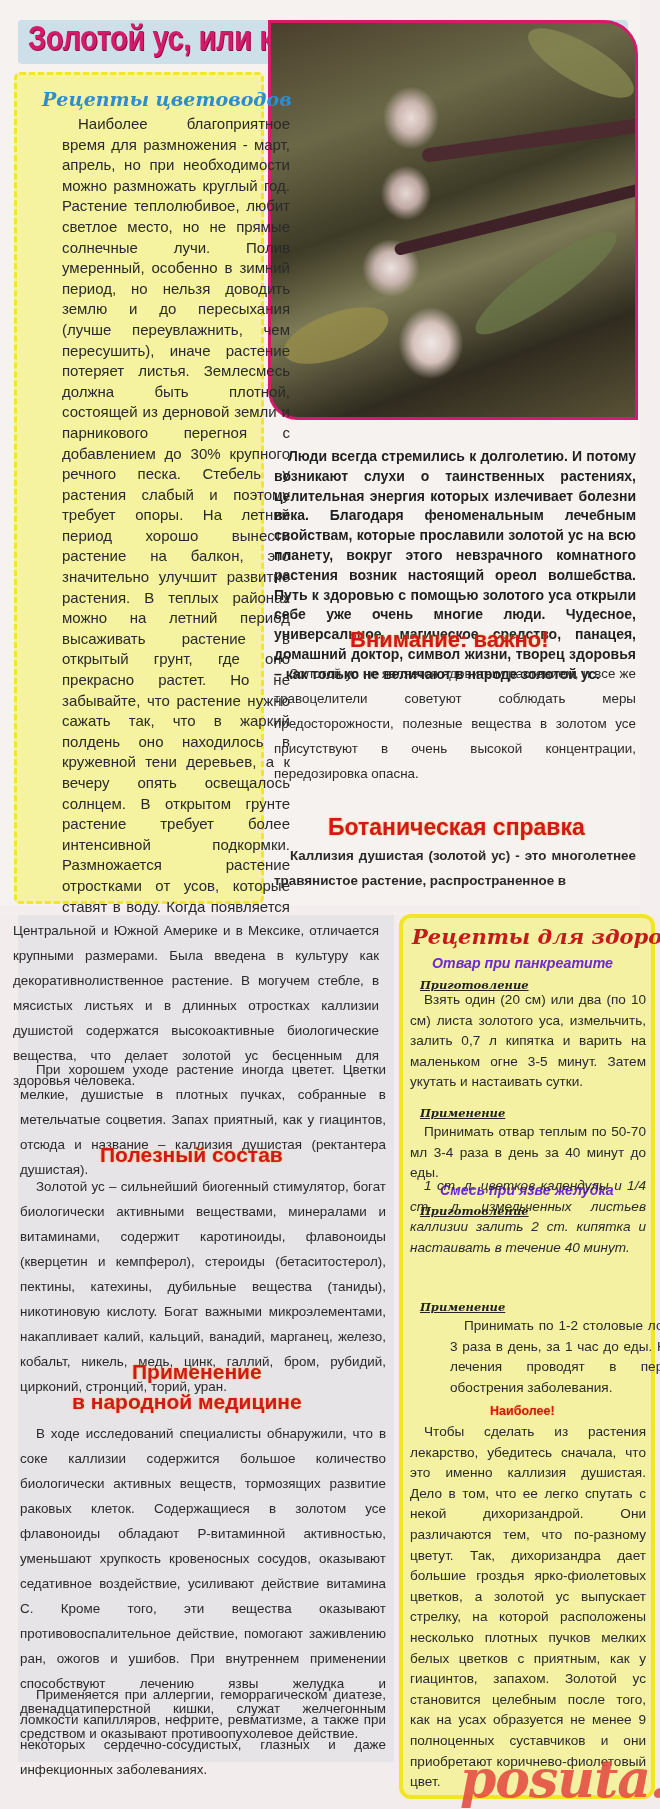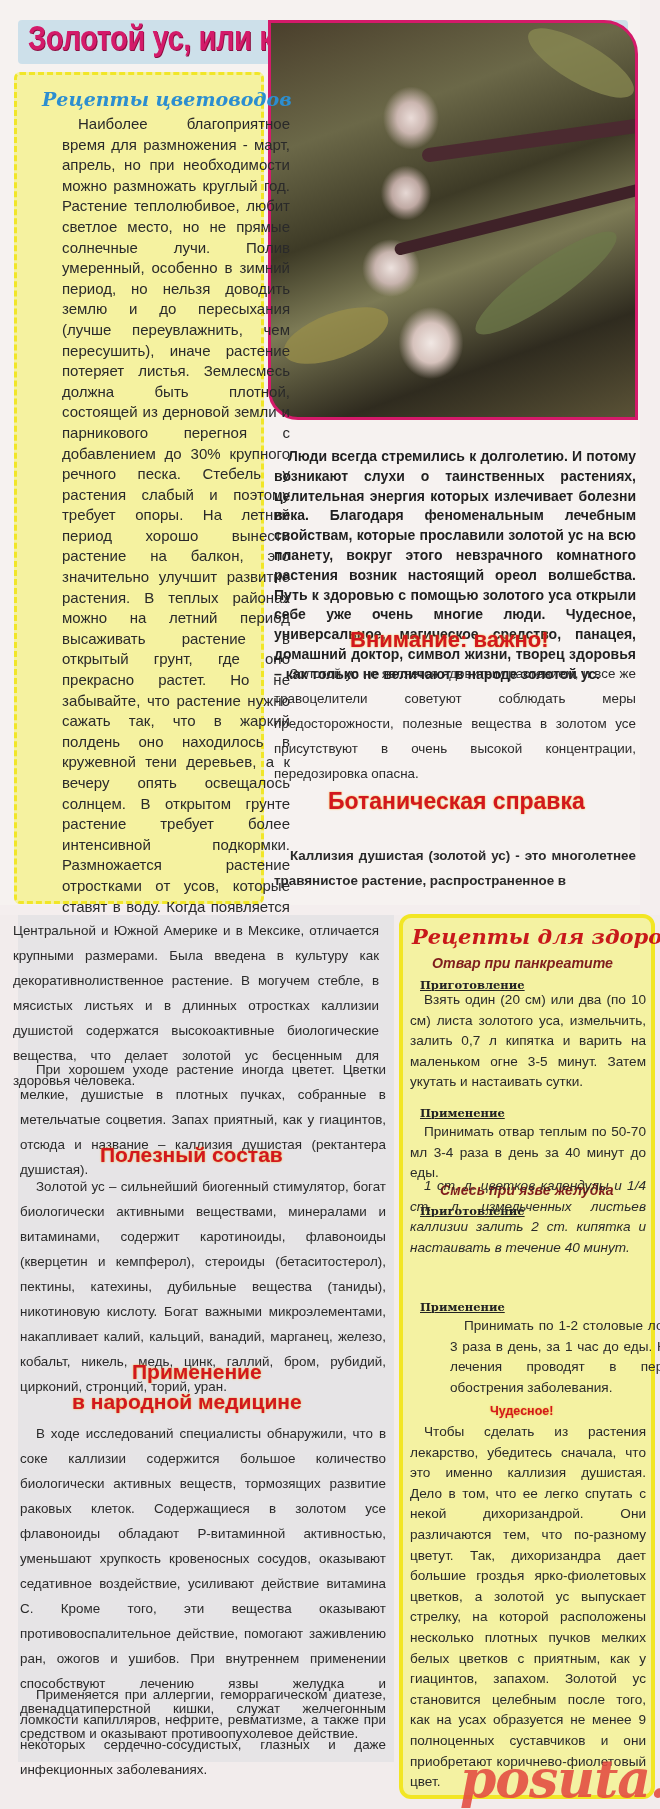--- a/index.html
+++ b/index.html
@@ -51,22 +51,22 @@
   .sec-red { position: absolute; font-weight: bold; color: #d2181e; text-shadow: 0 0 2px #f2b22a; white-space: nowrap; text-align: center; }
   .body-text { position: absolute; font-size: 13.4px; line-height: 25px; text-align: justify; text-indent: 16px; }
 
   .bottom-page { position: absolute; left: 0; top: 915px; width: 660px; height: 894px; background: #f2ecec; }
   .bottom-shade { position: absolute; left: 18px; top: 915px; width: 376px; height: 847px; background: #e6e4e6; }
 
   .recipe-box { position: absolute; left: 399px; top: 914px; width: 256px; height: 885px;
     background: #f4f2a2; border: 4px solid #f2e624; border-radius: 12px; }
   .recipe-title { position: absolute; left: 412px; top: 924px; font-family: "DejaVu Serif", serif;
     font-style: italic; font-weight: bold; font-size: 21px; color: #c8191a; white-space: nowrap; }
-  .recipe-sub { position: absolute; font-style: italic; font-weight: bold; font-size: 14.2px; color: #7f1d1d; white-space: nowrap; }
-  .recipe-label { position: absolute; left: 420px; font-family: "DejaVu Serif", serif; 
+  .recipe-sub { position: absolute; font-style: italic; font-weight: bold; font-size: 14.2px; color: #6d28d9; white-space: nowrap; }
+  .recipe-label { position: absolute; left: 420px; font-family: "DejaVu Serif", serif; font-style: italic;
     font-weight: bold; font-size: 11.5px; text-decoration: underline; color: #222; }
   .recipe-text { position: absolute; left: 410px; width: 236px; font-size: 13.6px; line-height: 20.6px;
     text-align: justify; text-indent: 14px; }
   .warn-small { position: absolute; left: 490px; top: 1404px; font-weight: bold; font-size: 12.5px; color: #d2181e; text-shadow: 0 0 2px #f2b22a; }
 
   .watermark { position: absolute; left: 460px; top: 1748px; font-family: "DejaVu Serif", serif;
     font-style: italic; font-weight: bold; font-size: 52px; color: rgba(226, 74, 64, 0.88); letter-spacing: -1px; }
 </style>
 </head>
 <body>
@@ -83,21 +83,21 @@
 
 <div class="tips-box"></div>
 <h2 class="tips-head">Рецепты цветоводов</h2>
 <p class="tips-text">Наиболее благоприятное время для размножения - март, апрель, но при необходимости можно размножать круглый год. Растение теплолюбивое, любит светлое место, но не прямые солнечные лучи. Полив умеренный, особенно в зимний период, но нельзя доводить землю и до пересыхания (лучше переувлажнить, чем пересушить), иначе растение потеряет листья. Землесмесь должна быть плотной, состоящей из дерновой земли и парникового перегноя с добавлением до 30% крупного речного песка. Стебель у растения слабый и поэтому требует опоры. На летний период хорошо вынести растение на балкон, это значительно улучшит развитие растения. В теплых районах можно на летний период высаживать растение в открытый грунт, где оно прекрасно растет. Но не забывайте, что растение нужно сажать так, что в жаркий полдень оно находилось в кружевной тени деревьев, а к вечеру опять освещалось солнцем. В открытом грунте растение требует более интенсивной подкормки. Размножается растение отростками от усов, которые ставят в воду. Когда появляется достаточное количество белых корешков, цветок можно высаживать в землю. Но самый лучший экземпляр получается из макушки цветка.</p>
 
 <p class="intro">Люди всегда стремились к долголетию. И потому возникают слухи о таинственных растениях, целительная энергия которых излечивает болезни века. Благодаря феноменальным лечебным свойствам, которые прославили золотой ус на всю планету, вокруг этого невзрачного комнатного растения возник настоящий ореол волшебства. Путь к здоровью с помощью золотого уса открыли себе уже очень многие люди. Чудесное, универсальное, магическое средство, панацея, домашний доктор, символ жизни, творец здоровья – как только не величают в народе золотой ус.</p>
 
 <h2 class="sec-red" style="left:350px;top:627px;font-size:22px;">Внимание: важно!</h2>
 <p class="body-text" style="left:274px;top:661px;width:362px;">Золотой ус не является ядовитым растением, и все же травоцелители советуют соблюдать меры предосторожности, полезные вещества в золотом усе присутствуют в очень высокой концентрации, передозировка опасна.</p>
 
-<h2 class="sec-red" style="left:328px;top:788px;font-size:23px;">Ботаническая справка</h2>
+<h2 class="sec-red" style="left:328px;top:814px;font-size:23px;">Ботаническая справка</h2>
 <p class="body-text" style="left:274px;top:843px;width:362px;font-weight:bold;">Каллизия душистая (золотой ус) - это многолетнее травянистое растение, распространенное в</p>
 
 <div class="bottom-page"></div>
 <div class="bottom-shade"></div>
 
 <p class="body-text" style="left:13px;top:918px;width:366px;text-indent:0;">Центральной и Южной Америке и в Мексике, отличается крупными размерами. Была введена в культуру как декоративнолиственное растение. В могучем стебле, в мясистых листьях и в длинных отростках каллизии душистой содержатся высокоактивные биологические вещества, что делает золотой ус бесценным для здоровья человека.</p>
 <p class="body-text" style="left:20px;top:1057px;width:366px;">При хорошем уходе растение иногда цветет. Цветки мелкие, душистые в плотных пучках, собранные в метельчатые соцветия. Запах приятный, как у гиацинтов, отсюда и название – каллизия душистая (ректантера душистая).</p>
 
 <h2 class="sec-red" style="left:100px;top:1143px;font-size:21px;">Полезный состав</h2>
 <p class="body-text" style="left:20px;top:1174px;width:366px;">Золотой ус – сильнейший биогенный стимулятор, богат биологически активными веществами, минералами и витаминами, содержит каротиноиды, флавоноиды (кверцетин и кемпферол), стероиды (бетаситостерол), пектины, катехины, дубильные вещества (таниды), никотиновую кислоту. Богат важными микроэлементами, накапливает калий, кальций, ванадий, марганец, железо, кобальт, никель, медь, цинк, галлий, бром, рубидий, цирконий, стронций, торий, уран.</p>
@@ -115,16 +115,16 @@
 <p class="recipe-text" style="top:990px;">Взять один (20 см) или два (по 10 см) листа золотого уса, измельчить, залить 0,7 л кипятка и варить на маленьком огне 3-5 минут. Затем укутать и настаивать сутки.</p>
 <div class="recipe-label" style="top:1106px;">Применение</div>
 <p class="recipe-text" style="top:1122px;">Принимать отвар теплым по 50-70 мл 3-4 раза в день за 40 минут до еды.</p>
 
 <h3 class="recipe-sub" style="left:440px;top:1182px;">Смесь при язве желудка</h3>
 <div class="recipe-label" style="top:1204px;">Приготовление</div>
 <p class="recipe-text" style="top:1176px;font-style:italic;">1 ст. л. цветков календулы и 1/4 ст. л. измельченных листьев каллизии залить 2 ст. кипятка и настаивать в течение 40 минут.</p>
 <div class="recipe-label" style="top:1300px;">Применение</div>
 <p class="recipe-text" style="top:1316px;margin-left:40px;">Принимать по 1-2 столовые ложки 3 раза в день, за 1 час до еды. Курс лечения проводят в период обострения заболевания.</p>
 
-<div class="warn-small">Чудесное!</div>
+<div class="warn-small">Наиболее!</div>
 <p class="recipe-text" style="top:1422px;">Чтобы сделать из растения лекарство, убедитесь сначала, что это именно каллизия душистая. Дело в том, что ее легко спутать с некой дихоризандрой. Они различаются тем, что по-разному цветут. Так, дихоризандра дает большие гроздья ярко-фиолетовых цветков, а золотой ус выпускает стрелку, на которой расположены несколько плотных пучков мелких белых цветков с приятным, как у гиацинтов, запахом. Золотой ус становится целебным после того, как на усах образуется не менее 9 полноценных суставчиков и они приобретают коричнево-фиолетовый цвет.</p>
 
 <div class="watermark">posuta.ru</div>
 
 </body></html>

